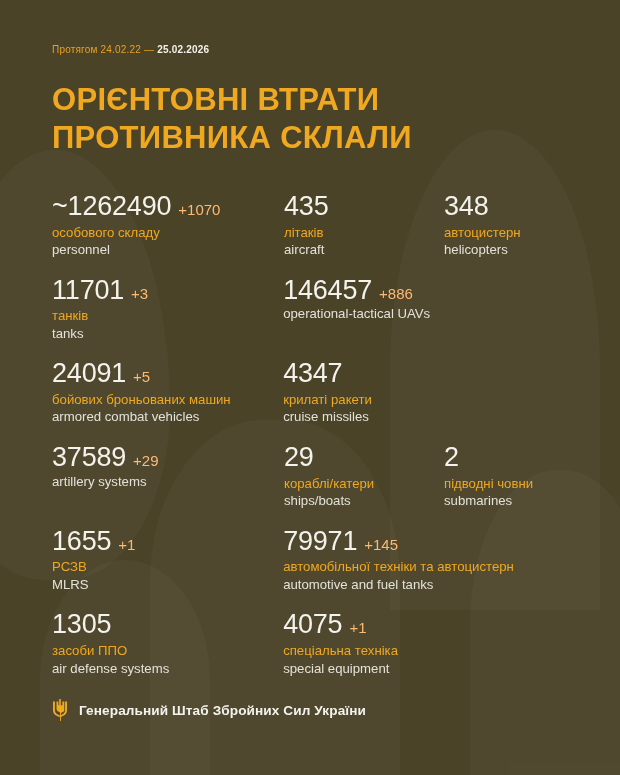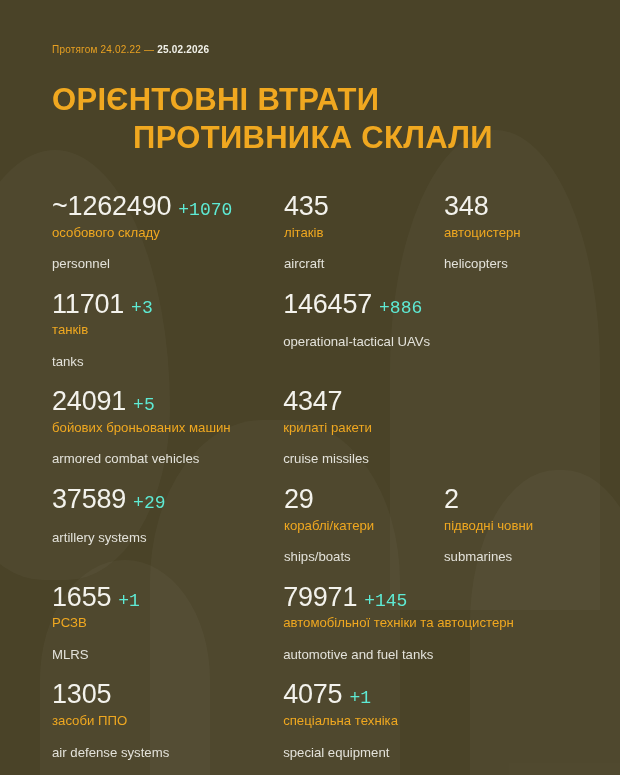--- a/index.html
+++ b/index.html
@@ -50,21 +50,21 @@
 
   .headline {
     color: #f0a820;
     font-weight: bold;
     font-size: 31px;
     line-height: 1.24;
     letter-spacing: 0.3px;
     text-transform: uppercase;
     margin-bottom: 34px;
   }
-  .headline .l2 { display: block; text-align: center; }
+  .headline .l2 { display: block; }
 
   .grid {
     display: block;
   }
   .row {
     display: flex;
     margin-bottom: 17px;
   }
   .cell {
     padding-right: 8px;
@@ -80,37 +80,36 @@
     white-space: nowrap;
   }
   .value {
     font-size: 27px;
     font-weight: normal;
     color: #f3f2ec;
     letter-spacing: -0.2px;
     line-height: 1.1;
   }
   .delta {
-    font-size: 18px;
-    color: #5eead4;
+    font-size: 15px;
+    color: #fdba74;
     margin-left: 7px;
     font-weight: normal;
-    font-family: Liberation Mono, monospace;
   }
   .label-ua {
     font-size: 13.2px;
     color: #f0a820;
     margin-top: 3px;
     line-height: 1.25;
     white-space: nowrap;
   }
   .label-en {
     font-size: 13.2px;
     color: #e3e2da;
-    margin-top: 15px;
+    margin-top: 1px;
     line-height: 1.25;
     white-space: nowrap;
   }
 
   .footer {
     display: flex;
     align-items: center;
     margin-top: 22px;
   }
   .trident {
@@ -276,14 +275,22 @@
           <span class="value">4075</span>
           <span class="delta">+1</span>
         </div>
         <div class="label-ua">спеціальна техніка</div>
         <div class="label-en">special equipment</div>
       </div>
     </div>
 
   </div>
 
+  <div class="footer">
+    <svg class="trident" viewBox="0 0 16 22">
+      <path fill="#f0a820" d="M7.2 0h1.6v6.2h1.6V2.4h1.9v8.1c0 1.3-.5 2.1-1.5 2.6l-1.9.9v7.9H8V13.4l-1.6-.8c-1.3-.6-1.9-1.5-1.9-3V2.4h1.9v3.8h.8V0z"></path>
+      <path fill="#f0a820" d="M1 2.4h1.9v8.3c0 2.4 1 3.9 3 4.8l1.9.9v1.9l-2.7-1.2C2.3 15.9 1 14 1 11.1V2.4z"></path>
+      <path fill="#f0a820" d="M15 2.4h-1.9v8.3c0 2.4-1 3.9-3 4.8l-1.9.9v1.9l2.7-1.2c2.8-1.2 4.1-3.1 4.1-6V2.4z"></path>
+    </svg>
+    <span class="footer-text">Генеральний Штаб Збройних Сил України</span>
+  </div>
 
 </div>
 
 </body></html>

